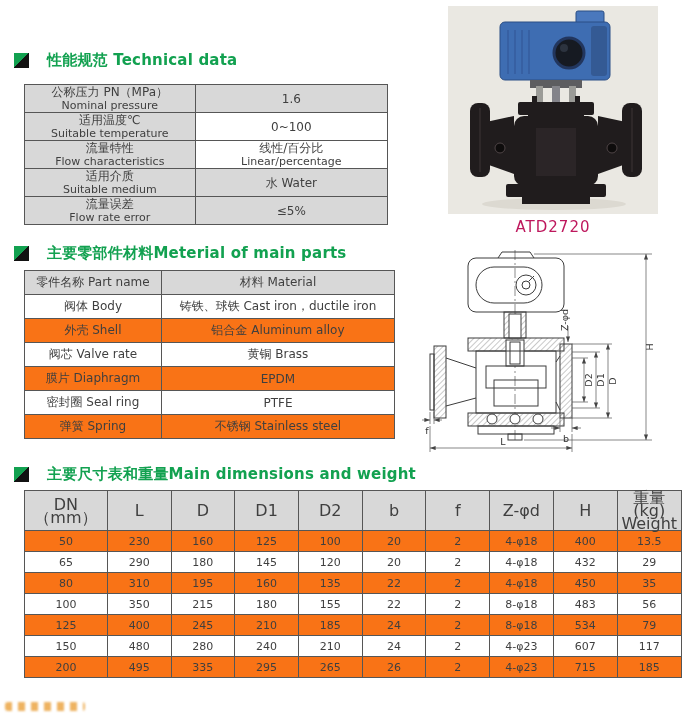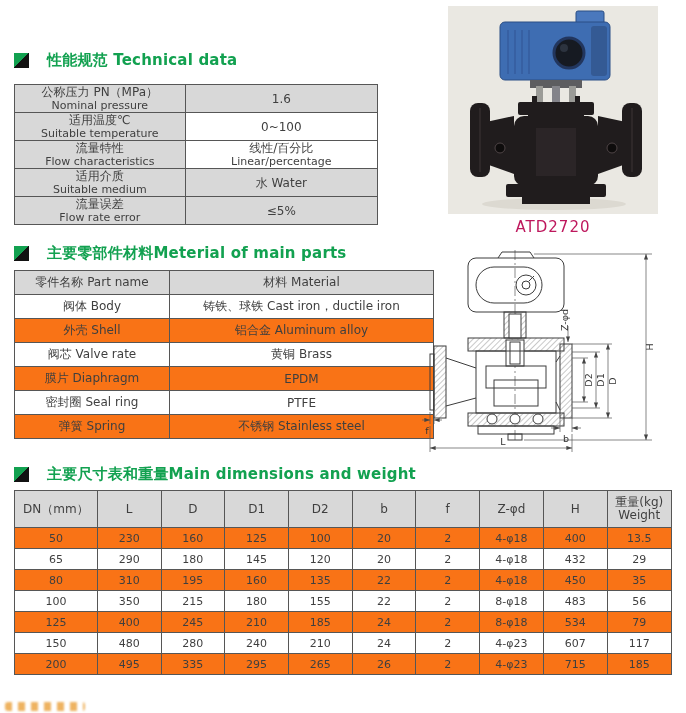--- a/index.html
+++ b/index.html
@@ -6,33 +6,33 @@
   .page{position:relative;width:686px;height:713px;background:#ffffff;overflow:hidden;
         font-family:"DejaVu Sans","Liberation Sans",sans-serif;color:#3f3f3f;}
 
   
   .sec-header{position:absolute;display:flex;align-items:center;gap:18px;}
   .sq{width:15px;height:15px;flex:0 0 15px;
       background:linear-gradient(135deg,#12a150 0 47%,#121212 47% 100%);}
   .sec-title{margin:0;font-size:15px;font-weight:bold;color:#12a150;letter-spacing:.2px;white-space:nowrap;}
 
   
-  table{border-collapse:collapse;table-layout:fixed;}
+  table{border-collapse:collapse;table-layout:fixed;margin-left:10px;}
   td,th{border:1px solid #565656;text-align:center;vertical-align:middle;padding:0;font-weight:normal;}
   .gray{background:#d8d8d8;}
   tr.gray td{background:#f97316;}
   .zh{font-size:12px;line-height:14px;}
   .en{font-size:11px;line-height:13px;}
 
   #t1{position:absolute;left:14px;top:84px;width:364px;}
   #t1 td{height:27px;}
-  #t2{position:absolute;left:14px;top:270px;width:420px;}
+  #t2{position:absolute;left:14px;top:270px;width:371px;}
   #t2 th,#t2 td{height:23px;font-size:12px;}
   #t3{position:absolute;left:14px;top:490px;width:658px;}
-  #t3 th{height:36px;font-size:12px;line-height:13px;}
+  #t3 th{height:36px;font-size:16px;line-height:13px;}
   #t3 td{height:20px;font-size:11px;}
 
   
   .photo{position:absolute;left:448px;top:6px;width:210px;height:208px;}
   .caption{position:absolute;left:448px;top:218px;width:210px;text-align:center;
            font-size:15px;color:#be185d;letter-spacing:1px;}
 
   
   .drawing{position:absolute;left:420px;top:250px;width:263px;height:218px;}
   .drawing text{font-size:9.5px;fill:#333;font-family:"DejaVu Sans","Liberation Sans",sans-serif;}

